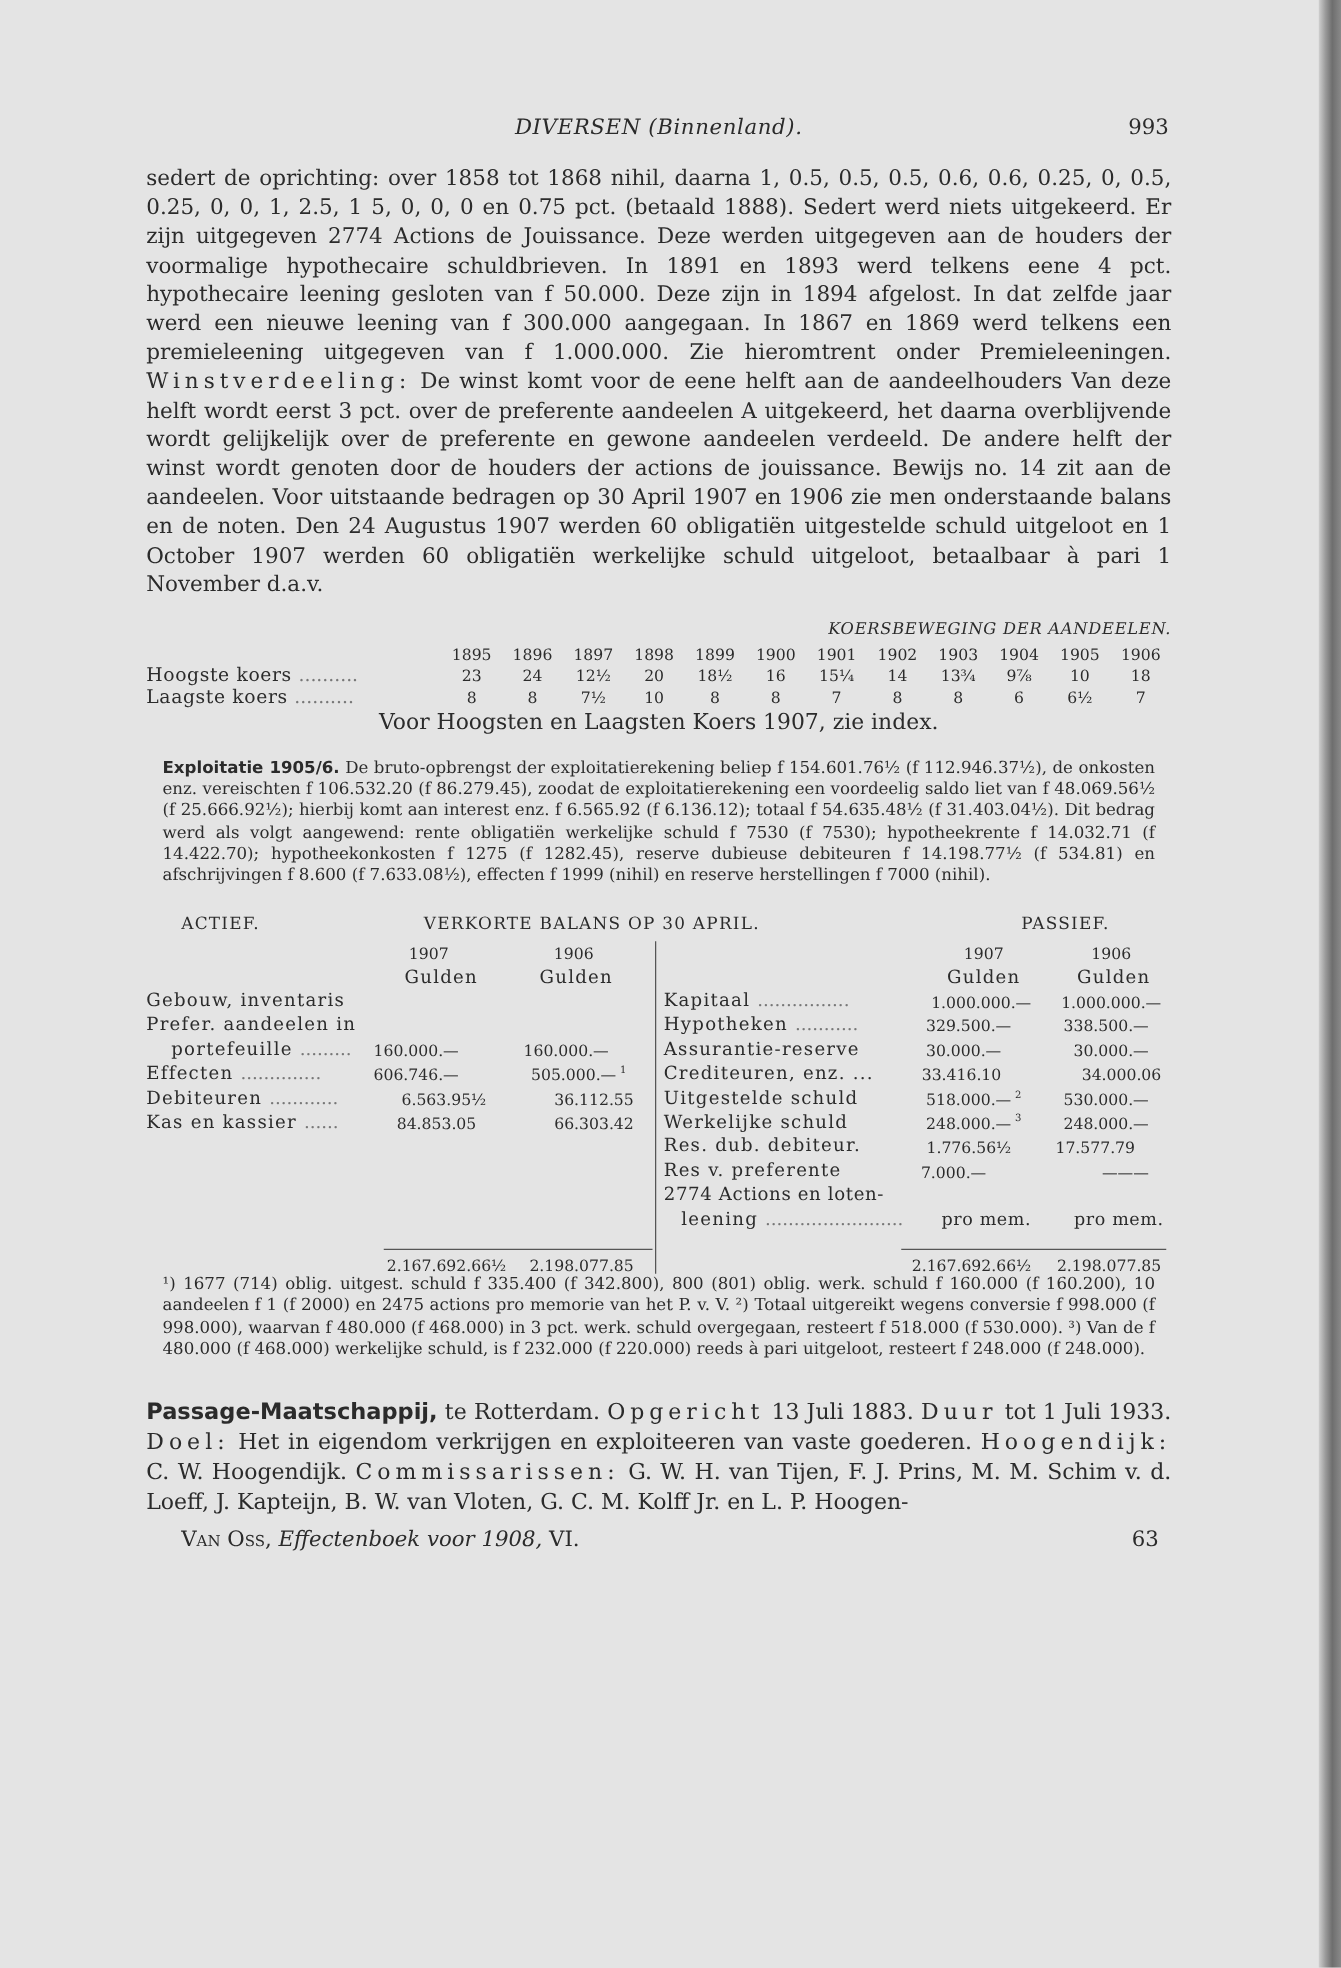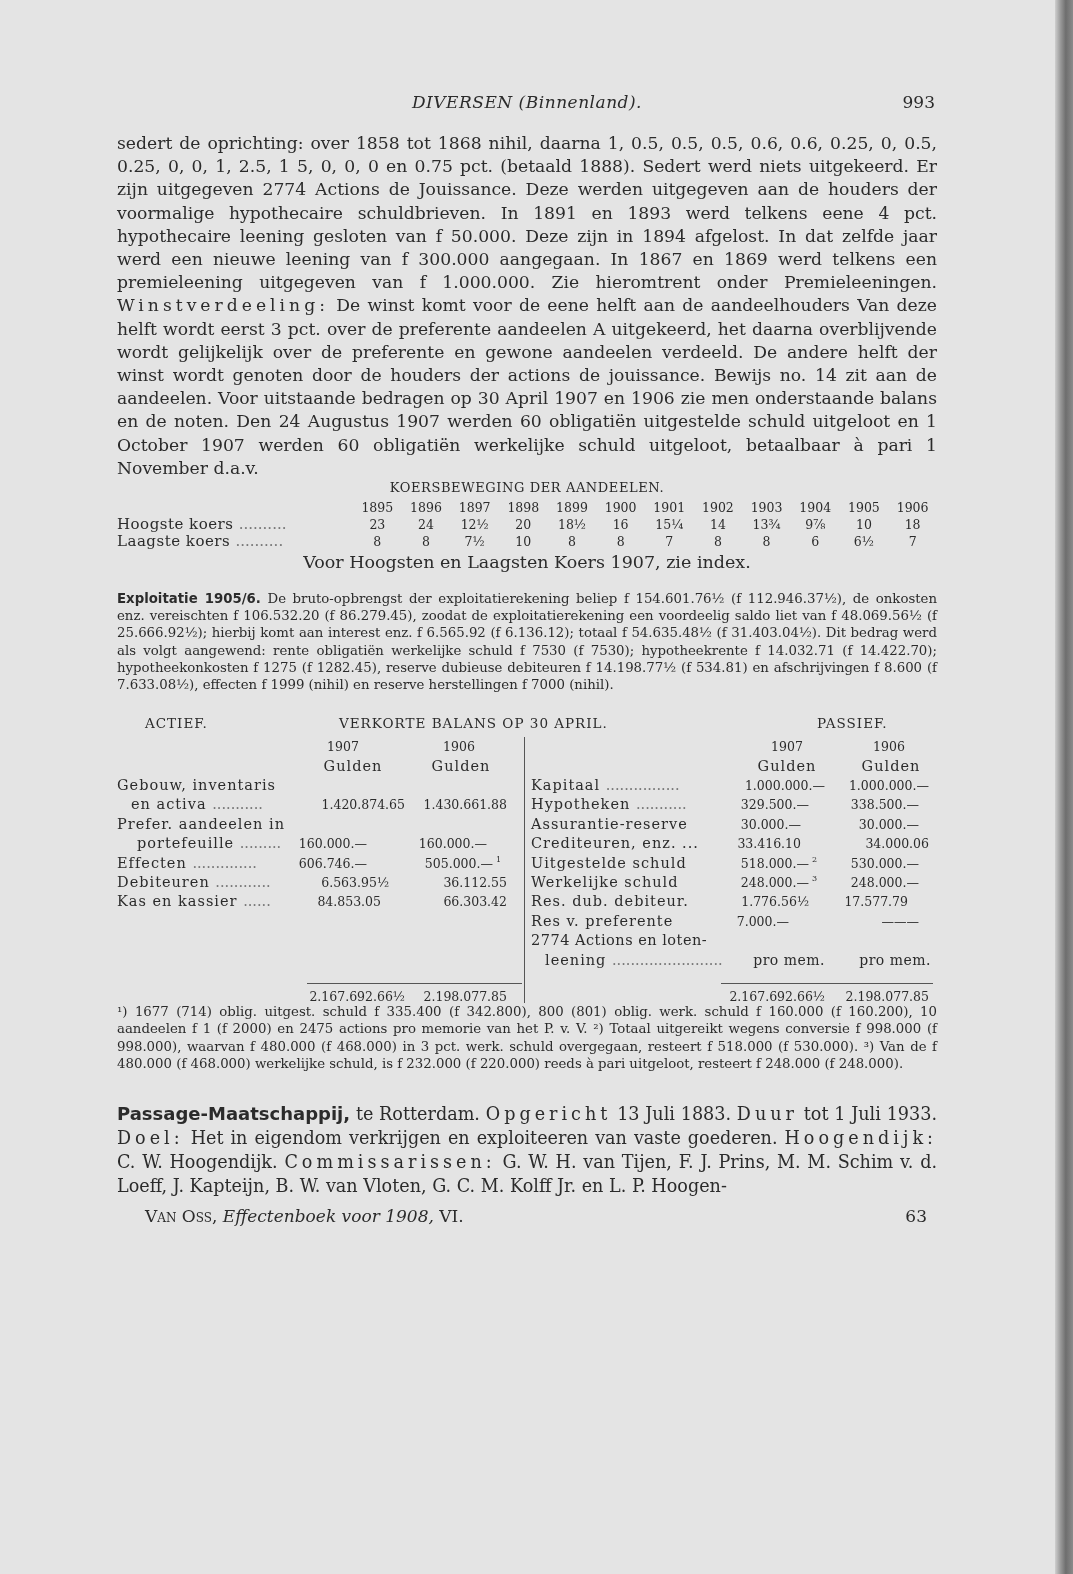--- a/index.html
+++ b/index.html
@@ -23,30 +23,30 @@
   .running-head .title {
     position: absolute; left: 0; right: 0; text-align: center; font-style: italic; letter-spacing: 0.5px;
   }
   .running-head .pageno { position: absolute; right: 2px; top: 0; }
   p.body {
     margin: 0; font-size: 17.2px; line-height: 23.2px; text-align: justify;
     text-align-last: left;
   }
   .spaced { letter-spacing: 4px; }
   .caps-title {
-    text-align: center; font-size: 13px; letter-spacing: 0.6px; 
+    text-align: right; font-size: 13px; letter-spacing: 0.6px; margin-top: 16px; font-style: italic;
   }
   table.koers {
     border-collapse: collapse; font-size: 12.5px; width: 820px; margin-top: 4px;
   }
   table.koers td { padding: 0; line-height: 17px; text-align: center; }
   table.koers td.lab { text-align: left; width: 236px; font-size: 15px; letter-spacing: 0.5px; }
   .koers-note { text-align: center; font-size: 17.5px; margin-top: 2px; }
   p.small {
-    margin: 0; font-size: 13.3px; line-height: 17.2px; text-align: justify; text-align-last: left;
+    margin: 13px; font-size: 13.3px; line-height: 17.2px; text-align: justify; text-align-last: left;
   }
   .bold-sans { font-family: "DejaVu Sans", "Liberation Sans", sans-serif; font-weight: bold; }
   .balans-head { position: relative; height: 22px; margin-top: 22px; font-size: 13.5px; letter-spacing: 1px; }
   .balans-head span { position: absolute; top: 0; }
   .balans { position: relative; height: 270px; font-size: 14.5px; }
   .balans .col { position: absolute; top: 0; }
   .balans .divider { position: absolute; left: 407px; top: 0; width: 1px; height: 266px; background: #555; }
   .row { position: relative; height: 19.4px; line-height: 19.4px; white-space: nowrap; }
   .row .l { position: absolute; left: 0; letter-spacing: 1px; }
   .row .a { position: absolute; text-align: right; font-size: 12.5px; }
@@ -149,25 +149,20 @@
         <span class="b" style="left:312px;width:60px;text-align:center;">1906</span>
       </div>
       <div class="row">
         <span class="a" style="left:196px;width:80px;text-align:center;font-size:14.5px;letter-spacing:1px;">Gulden</span>
         <span class="b" style="left:304px;width:80px;text-align:center;font-size:14.5px;letter-spacing:1px;">Gulden</span>
       </div>
       <div class="row">
           <span class="l">Gebouw, inventaris</span>
         </div>
       <div class="row">
-          <span class="l" style="left:14px;"><span>  en activa</span> <span class="lead">...........</span></span>
-          <span class="a" style="right:112px;">1.420.874.65</span>
-          <span class="b" style="right:10px;">1.430.661.88</span>
-        </div>
-      <div class="row">
           <span class="l">Prefer. aandeelen in</span>
         </div>
       <div class="row">
           <span class="l" style="left:20px;"><span>  portefeuille</span> <span class="lead">.........</span></span>
           <span class="a" style="right:150px;">160.000.—</span>
           <span class="b" style="right:30px;">160.000.—</span>
         </div>
       <div class="row">
           <span class="l"><span>Effecten</span> <span class="lead">..............</span></span>
           <span class="a" style="right:150px;">606.746.—</span>

